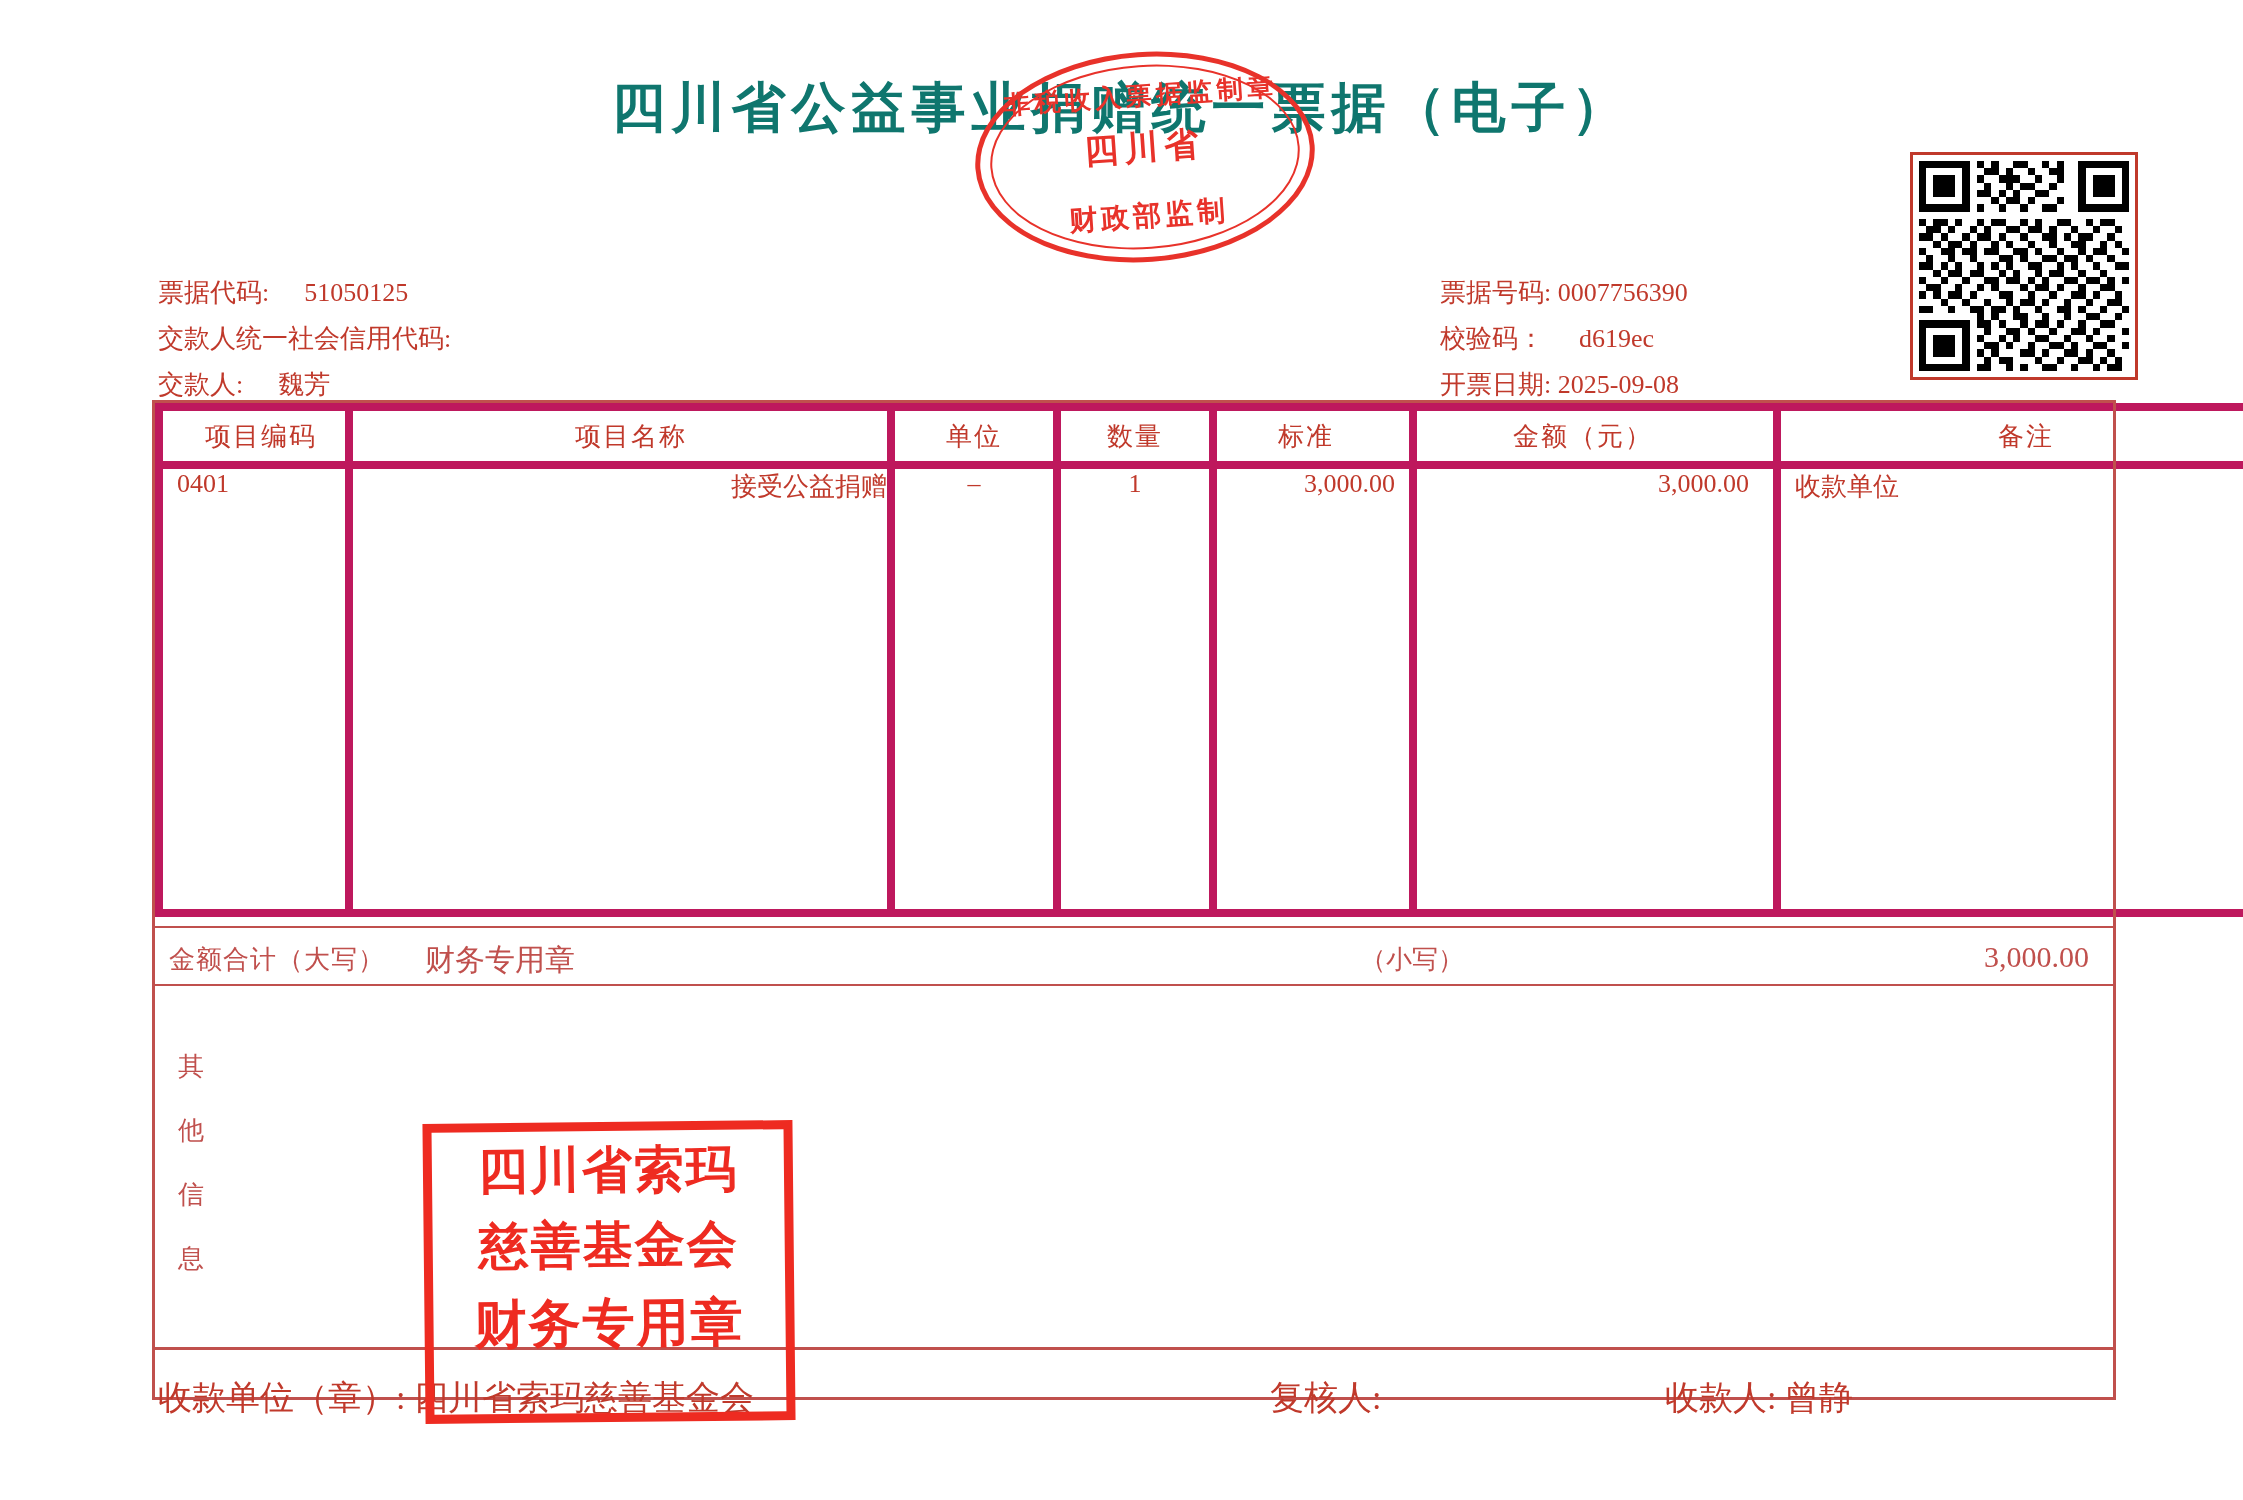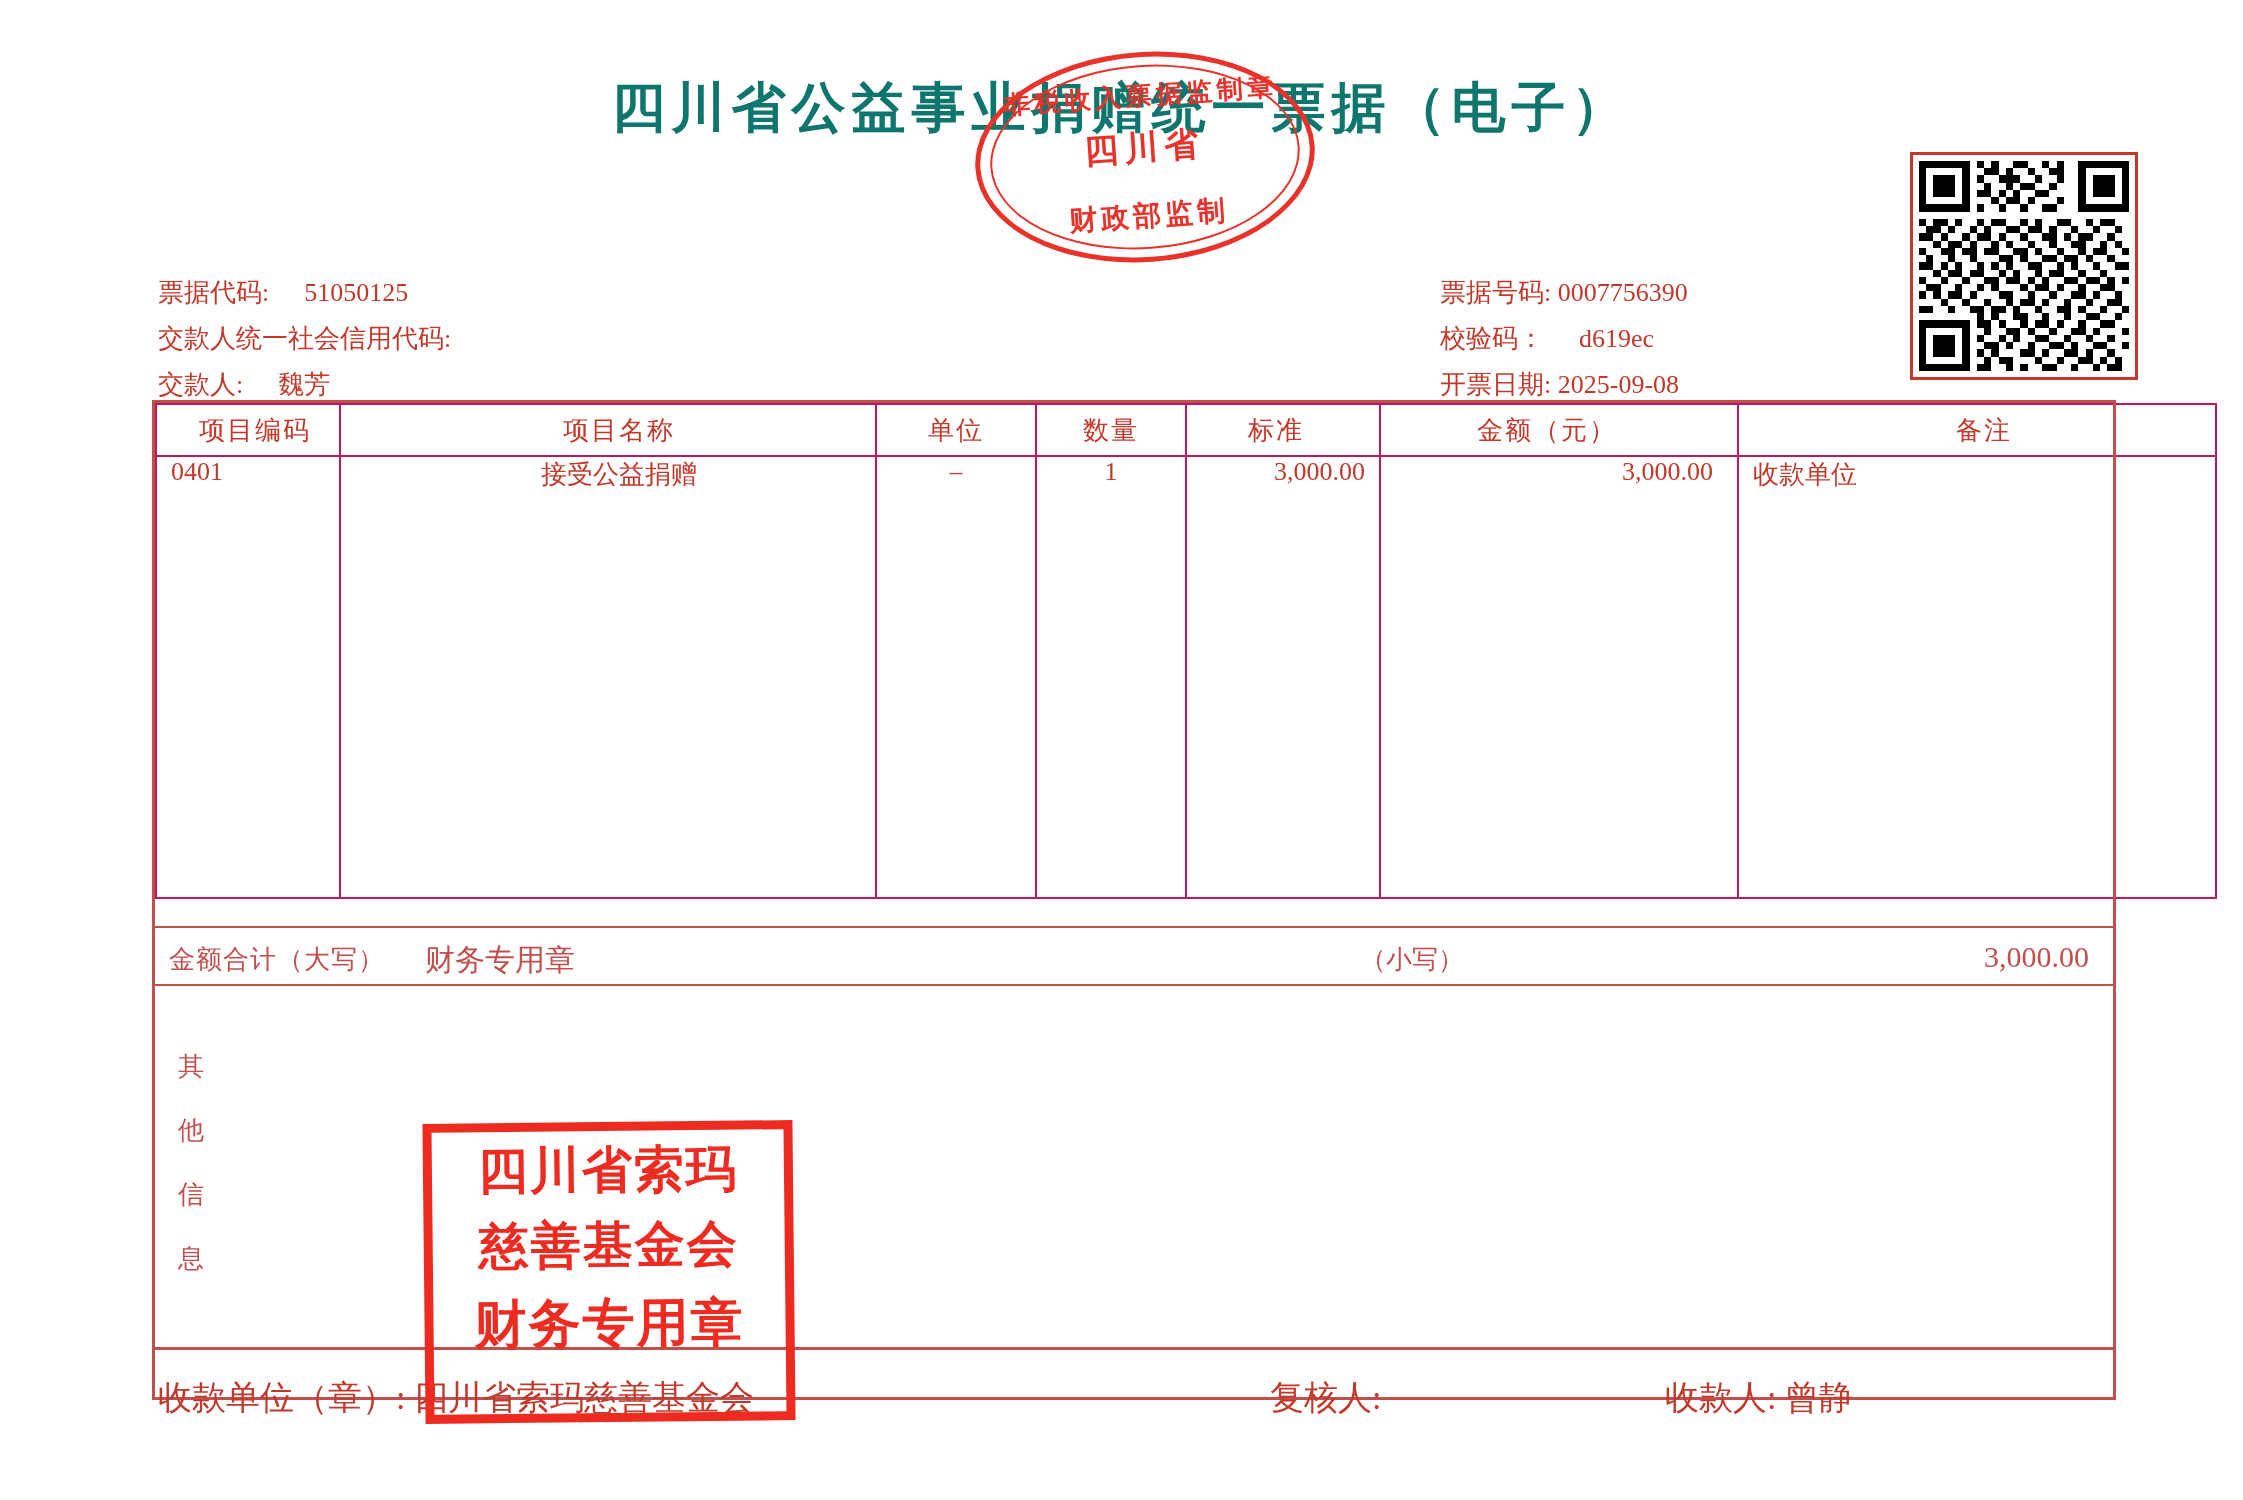--- a/index.html
+++ b/index.html
@@ -124,38 +124,38 @@
   .tbl {
     position: absolute;
     left: 155px;
     top: 403px;
     width: 1958px;
     border-collapse: collapse;
     table-layout: fixed;
     color: #c0392b;
   }
   .tbl td, .tbl th {
-    border: 2px solid #be185d;
+    border: 8px solid #be185d;
     font-weight: normal;
     font-size: 26px;
     padding: 0;
     color: #c0392b;
   }
   .tbl thead th {
     height: 50px;
     text-align: center;
     font-size: 26px;
     letter-spacing: 2px;
   }
   .tbl tbody td {
     vertical-align: top;
     height: 440px;
   }
   .c-code  { width: 168px; text-align: left;  padding-left: 14px !important; }
-  .c-name  { width: 512px; text-align: center;  padding-left: 22px !important; }
+  .c-name  { width: 512px; text-align: right;  padding-left: 22px !important; }
   .c-unit  { width: 158px; text-align: center; }
   .c-qty   { width: 148px; text-align: center; }
   .c-std   { width: 178px; text-align: right;  padding-right: 14px !important; }
   .c-amt   { width: 332px; text-align: right;  padding-right: 24px !important; }
   .c-note  { width: 462px; text-align: left;  padding-left: 14px !important; }
 
   .outer-border {
     position: absolute;
     left: 152px;
     top: 400px;

